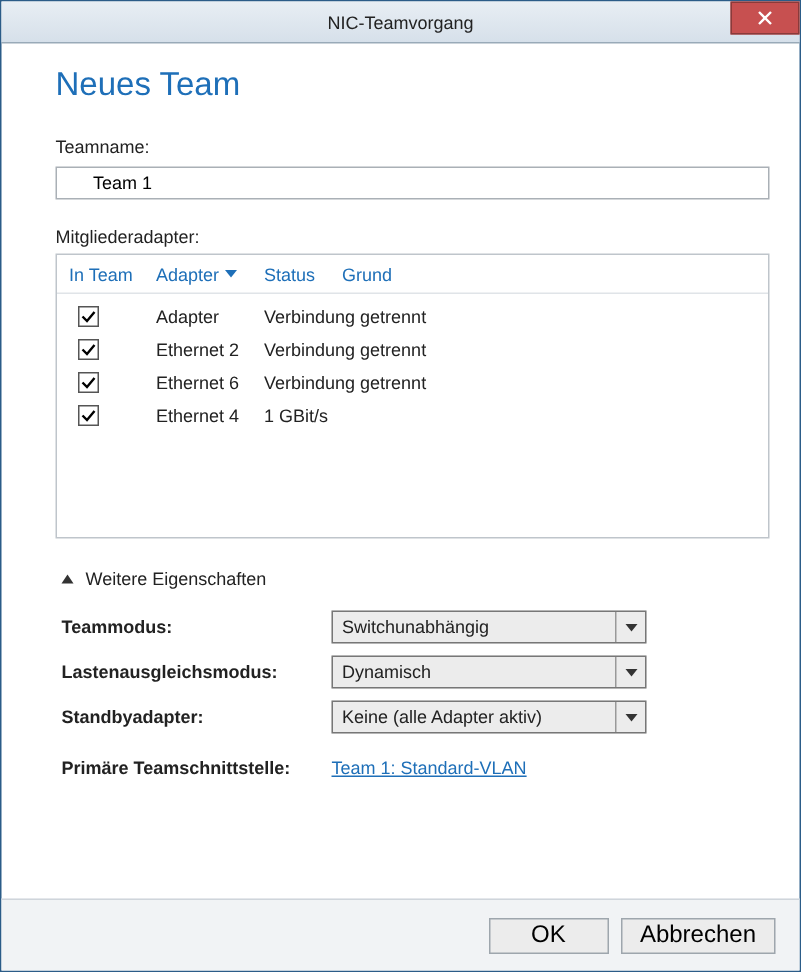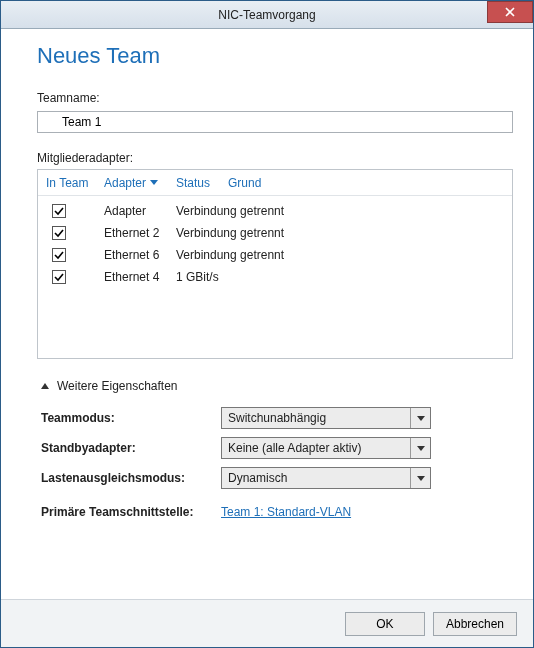--- a/index.html
+++ b/index.html
@@ -35,21 +35,21 @@
   .expander .caret { width:0; height:0; border-left:4px solid transparent; border-right:4px solid transparent; border-bottom:6px solid #333;}
   .prop-grid { margin-left:10px; width:470px;}
   .prop-row { display:flex; align-items:center; height:30px;}
   .prop-label { width:180px; font-weight:700;}
   .select-wrap { width:210px; height:22px; border:1px solid #777; background:#ececec; display:flex; align-items:center; position:relative; cursor:pointer;}
   .select-wrap .sel-text { padding:0 6px; flex:1; font-size:12px;}
   .select-wrap .sel-btn { width:20px; height:100%; border-left:1px solid #999; display:flex; align-items:center; justify-content:center;}
   .select-wrap .sel-btn .tri { width:0; height:0; border-left:4px solid transparent; border-right:4px solid transparent; border-top:5px solid #333;}
   .link { color:#1e6fb8; text-decoration:underline; cursor:pointer;}
   .footer { position:absolute; bottom:0; left:0; right:0; height:48px; border-top:1px solid #cfd5db; background:#f1f3f5; display:flex; align-items:center; justify-content:flex-end; padding:0 16px; gap:8px;}
-  .btn { min-width:80px; height:24px; border:1px solid #9ea6ad; background:#ececec; font-size:12px; cursor:pointer; padding:0 12px;}
+  .btn { min-width:80px; height:24px; border:1px solid #9ea6ad; background:#ececec; font-size:16px; cursor:pointer; padding:0 12px;}
 </style>
 </head>
 <body>
 
 <div class="window">
   <div class="titlebar">
     <span class="title">NIC-Teamvorgang</span>
     <div class="close-btn">
       <svg viewBox="0 0 10 10">
           <path d="M1 1 L9 9 M9 1 L1 9" stroke="#fff" stroke-width="1.6"></path>
@@ -138,32 +138,32 @@
       <div class="prop-row">
         <div class="prop-label">Teammodus:</div>
         <div class="select-wrap">
           <span class="sel-text">Switchunabhängig</span>
           <span class="sel-btn">
               <span class="tri"></span>
             </span>
         </div>
       </div>
       <div class="prop-row">
-        <div class="prop-label">Standbyadapter:</div>
+        <div class="prop-label">Lastenausgleichsmodus:</div>
         <div class="select-wrap">
-          <span class="sel-text">Keine (alle Adapter aktiv)</span>
+          <span class="sel-text">Dynamisch</span>
           <span class="sel-btn">
               <span class="tri"></span>
             </span>
         </div>
       </div>
       <div class="prop-row">
-        <div class="prop-label">Lastenausgleichsmodus:</div>
+        <div class="prop-label">Standbyadapter:</div>
         <div class="select-wrap">
-          <span class="sel-text">Dynamisch</span>
+          <span class="sel-text">Keine (alle Adapter aktiv)</span>
           <span class="sel-btn">
               <span class="tri"></span>
             </span>
         </div>
       </div>
       <div class="prop-row" style="height:38px;">
         <div class="prop-label" style="line-height:1.2;">Primäre Teamschnittstelle:</div>
         <a class="link">Team 1: Standard-VLAN</a>
       </div>
     </div>

